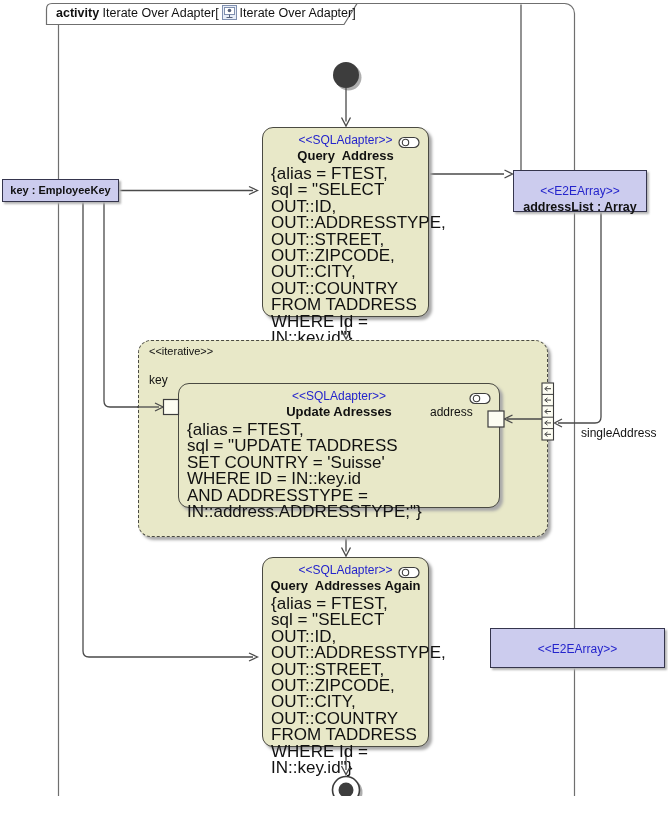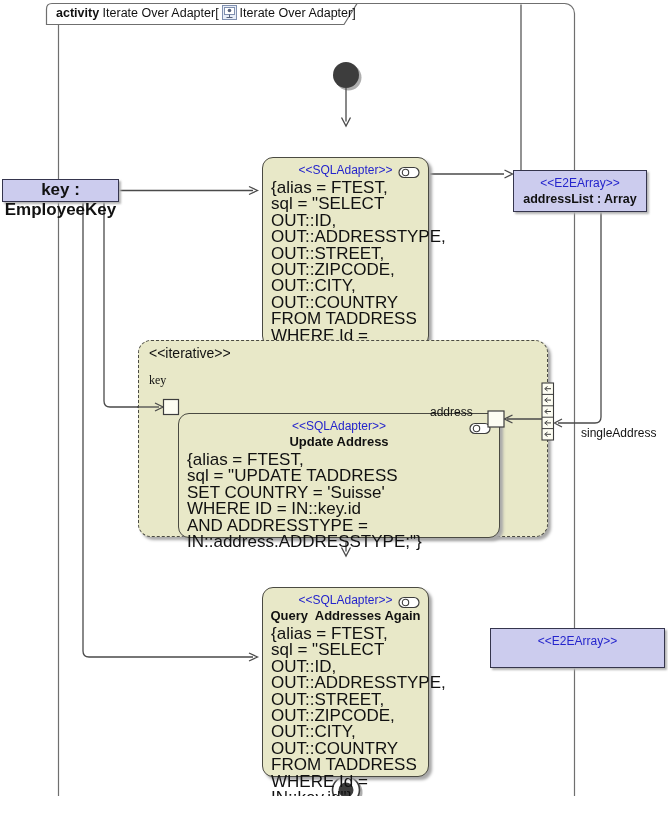--- a/index.html
+++ b/index.html
@@ -9,35 +9,35 @@
   #edge-layer{z-index:1;}
   #overlay-layer{z-index:3;}
   .htmlbox{position:absolute;box-sizing:border-box;z-index:2;}
   
   .tabtext{left:46px;top:3px;width:312px;height:22px;line-height:21px;
            font-size:12.5px;padding-left:10px;white-space:nowrap;z-index:2;}
   .tabtext b{font-weight:bold;}
   .dicon{display:inline-block;vertical-align:-3px;margin:0 3px;}
   
   .action{background:#e8e8c8;border:1.4px solid #4a4a42;border-radius:11px;
-          box-shadow:3px 3px 3px #a8a8a8;margin-top:30px;}
+          box-shadow:3px 3px 3px #a8a8a8;}
   .stereo{text-align:center;color:#2424cc;font-size:12px;padding-top:5px;}
   .pill{position:absolute;right:7px;top:7px;}
   .atitle{text-align:center;font-weight:bold;font-size:13px;margin-top:1px;white-space:pre-wrap;}
   .abody{font-size:17px;line-height:16.4px;padding:3px 4px 0 8px;white-space:pre-line;}
   
   .region{background:#e8e8c8;border:1.5px dashed #4a4a42;border-radius:13px;
           box-shadow:3px 3px 3px #a8a8a8;}
-  .rlabel{font-size:14px;padding:4px 0 0 10px;color:#111;}
+  .rlabel{font-size:11px;padding:4px 0 0 10px;color:#111;}
   
   .param{background:#ccccee;border:1px solid #35354d;box-shadow:2px 2px 2px #b5b5b5;
          text-align:center;}
-  .pstereo{color:#2424cc;font-size:12px;padding-top:5px;line-height:15px;}
+  .pstereo{color:#2424cc;font-size:12px;padding-top:13px;line-height:15px;}
   .pname{font-weight:bold;font-size:12.5px;line-height:17px;}
-  .pname-only{font-weight:bold;font-size:17px;line-height:20px;}
+  .pname-only{font-weight:bold;font-size:11px;line-height:20px;}
   
   .elabel{position:absolute;font-size:12px;z-index:4;white-space:nowrap;}
 </style>
 </head>
 <body>
 
 <div id="canvas">
 
   <svg id="edge-layer" class="layer">
 
@@ -91,20 +91,21 @@
   <div class="htmlbox param" style="left:2px;top:179px;width:117px;height:23px;">
     <div class="pname-only">key : EmployeeKey</div>
   </div>
 
   <div class="htmlbox action" style="left:262px;top:127px;width:167px;height:190px;">
     <div class="stereo">&lt;&lt;SQLAdapter&gt;&gt;</div>
     <span class="pill"><svg width="23" height="13">
       <rect x="1" y="1.5" width="20" height="10" rx="5" fill="#fff" stroke="#3d3d3d" stroke-width="1.2"></rect>
       <circle cx="7.5" cy="6.5" r="3.2" fill="#fff" stroke="#3d3d3d" stroke-width="1.1"></circle>
     </svg></span>
+    <div class="atitle">Query  Address</div>
     <div class="abody">{alias = FTEST,
 sql = "SELECT OUT::ID,
 OUT::ADDRESSTYPE,
 OUT::STREET,
 OUT::ZIPCODE,
 OUT::CITY,
 OUT::COUNTRY
 FROM TADDRESS
 WHERE Id = IN::key.id"}</div>
   </div>
@@ -117,21 +118,21 @@
   <div class="htmlbox region" style="left:138px;top:340px;width:410px;height:197px;">
     <div class="rlabel">&lt;&lt;iterative&gt;&gt;</div>
   </div>
 
   <div class="htmlbox action" style="left:178px;top:383px;width:322px;height:125px;">
     <div class="stereo">&lt;&lt;SQLAdapter&gt;&gt;</div>
     <span class="pill"><svg width="23" height="13">
       <rect x="1" y="1.5" width="20" height="10" rx="5" fill="#fff" stroke="#3d3d3d" stroke-width="1.2"></rect>
       <circle cx="7.5" cy="6.5" r="3.2" fill="#fff" stroke="#3d3d3d" stroke-width="1.1"></circle>
     </svg></span>
-    <div class="atitle">Update Address</div>
+    <div class="atitle">Update Adresses</div>
     <div class="abody">{alias = FTEST,
 sql = "UPDATE TADDRESS
 SET COUNTRY = 'Suisse'
 WHERE ID = IN::key.id
 AND ADDRESSTYPE = IN::address.ADDRESSTYPE;"}</div>
   </div>
 
   <div class="htmlbox action" style="left:262px;top:557px;width:167px;height:190px;">
     <div class="stereo">&lt;&lt;SQLAdapter&gt;&gt;</div>
     <span class="pill"><svg width="23" height="13">
@@ -172,17 +173,17 @@
       </g>
     </g>
 
     <polyline points="562,419 554.5,423 562,427" fill="none" stroke="#4a4a4a" stroke-width="1.3"></polyline>
 
     <path d="M542,419 H507" fill="none" stroke="#4a4a4a" stroke-width="1.3"></path>
     <polyline points="512.5,415 504.5,419 512.5,423" fill="none" stroke="#4a4a4a" stroke-width="1.3"></polyline>
     <rect x="488" y="411" width="16" height="16" fill="#fdfdf2" stroke="#3d3d3d" stroke-width="1.2"></rect>
   </svg>
 
-  <div class="elabel" style="left:149px;top:373px;font-family:Liberation Serif, serif;">key</div>
+  <div class="elabel" style="left:149px;top:373px;">key</div>
   <div class="elabel" style="left:430px;top:405px;width:64px;text-align:left;">address</div>
   <div class="elabel" style="left:581px;top:426px;text-align:center;">singleAddress</div>
 
 </div>
 
 </body></html>

